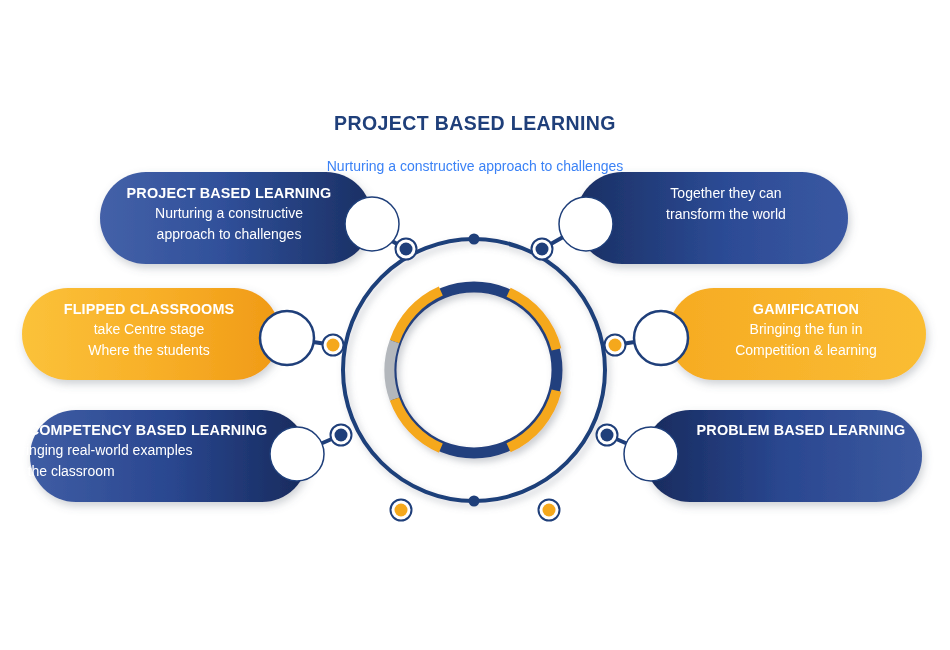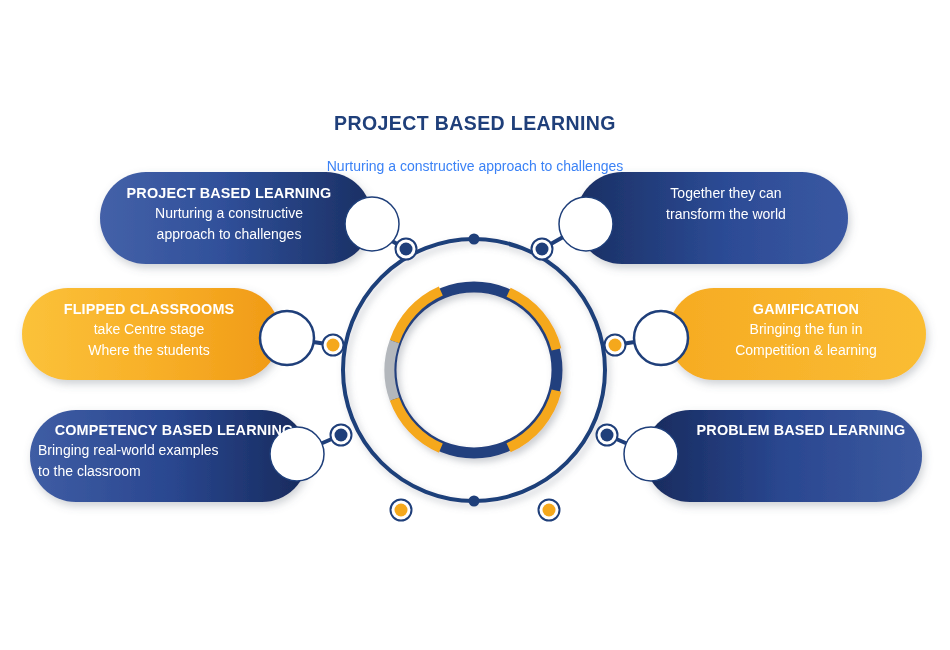--- a/index.html
+++ b/index.html
@@ -87,21 +87,21 @@
   #card-text-col .card-desc  { text-align: center; padding-left: 16px; }
 
   #card-text-flip      { left: 26px; top: 299px; width: 256px; }
   #card-text-flip .card-title { text-align: center; padding-right: 10px; }
   #card-text-flip .card-desc  { text-align: center; padding-right: 10px; }
 
   #card-text-gam       { left: 672px; top: 299px; width: 256px; }
   #card-text-gam .card-title { text-align: center; padding-left: 12px; }
   #card-text-gam .card-desc  { text-align: center; padding-left: 12px; }
 
-  #card-text-comp      { left: 38px; top: 420px; width: 290px; }
+  #card-text-comp      { left: 12px; top: 420px; width: 290px; }
   #card-text-comp .card-title { text-align: center; padding-right: 18px; }
   #card-text-comp .card-desc  { text-align: left; padding-right: 18px; }
 
   #card-text-prob      { left: 646px; top: 420px; width: 290px; }
   #card-text-prob .card-title { text-align: center; padding-left: 20px; }
   #card-text-prob .card-desc  { text-align: center; padding-left: 20px; }
 </style>
 </head>
 <body>
 

